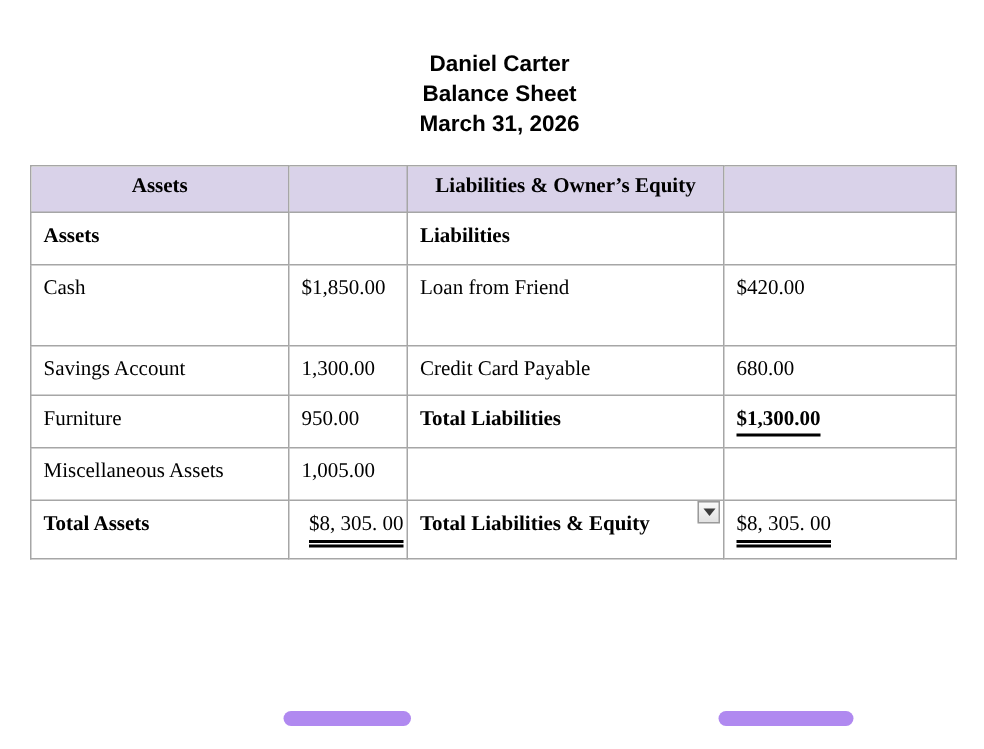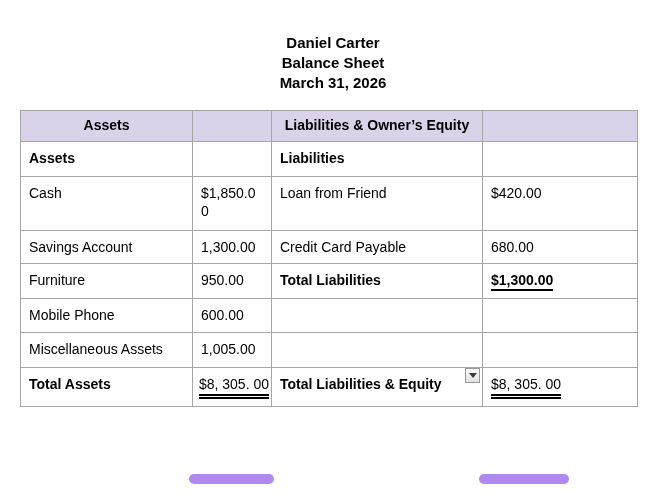--- a/index.html
+++ b/index.html
@@ -25,20 +25,21 @@
     position: absolute; top: 110px; left: 20px;
     width: 617px;
     border-collapse: collapse; table-layout: fixed;
     font-size: 14px; line-height: 18px;
   }
   .bs-table td {
     border: 1px solid #a6a6a6;
     padding: 7px 8px;
     vertical-align: top;
     overflow: hidden;
+    font-family: Liberation Serif, serif;
   }
   tr.r-header td {
     background: #d9d2e9;
     font-weight: bold;
     text-align: center;
     padding: 5px 8px;
   }
   tr.r-header   { height: 31px; }
   tr.r-section  { height: 35px; }
   tr.r-cash     { height: 54px; padding-left: 27px; }
@@ -148,26 +149,20 @@
       <td>680.00</td>
     </tr>
 
     <tr class="r-furn">
       <td>Furniture</td>
       <td class="amt">950.00</td>
       <td class="bold">Total Liabilities</td>
       <td><span class="u-single">$1,300.00</span></td>
     </tr>
 
-    <tr class="r-mobile">
-      <td>Mobile Phone</td>
-      <td class="amt">600.00</td>
-      <td></td>
-      <td></td>
-    </tr>
 
 
 
     <tr class="r-misc">
       <td>Miscellaneous Assets</td>
       <td class="amt">1,005.00</td>
       <td></td>
       <td></td>
     </tr>
 

